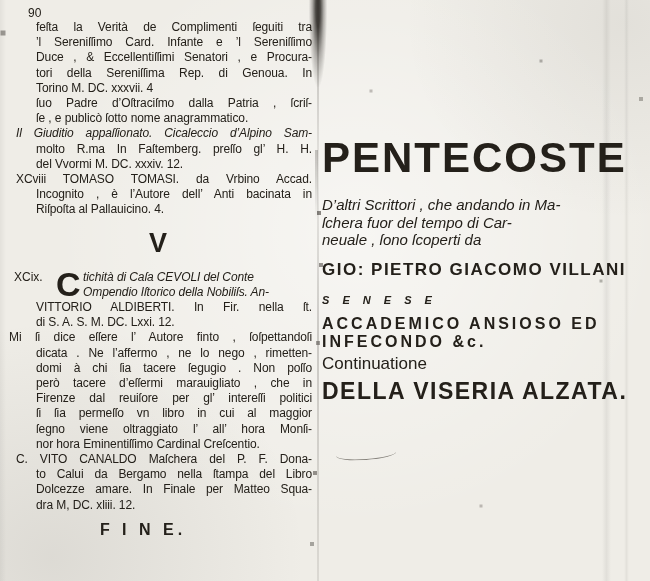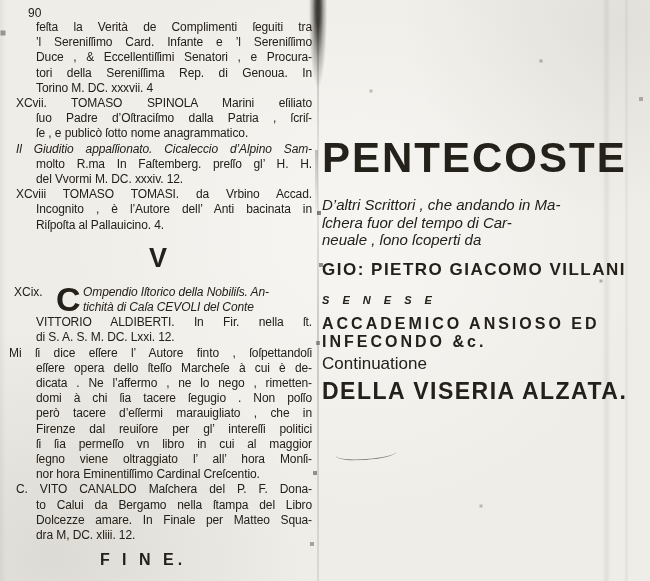--- a/index.html
+++ b/index.html
@@ -103,45 +103,43 @@
 <div class="scan">
 
   <div class="left-page">
     <div class="pagenum">90</div>
 
     <div class="line j">feſta la Verità de Complimenti ſeguiti tra</div>
     <div class="line j">’l Sereniſſimo Card. Infante e ’l Sereniſſimo</div>
     <div class="line j">Duce , &amp; Eccellentiſſimi Senatori , e Procura-</div>
     <div class="line j">tori della Sereniſſima Rep. di Genoua. In</div>
     <div class="line">Torino M. DC. xxxvii. 4</div>
-    <div class="line out j">XCvii. TOMASO SPINOLA Marini eſiliato</div>
     <div class="line j">ſuo Padre d’Oſtraciſmo dalla Patria , ſcriſ-</div>
     <div class="line">ſe , e publicò ſotto nome anagrammatico.</div>
     <div class="line out it j">Il Giuditio appaſſionato. Cicaleccio d’Alpino Sam-</div>
     <div class="line j">molto R.ma In Faſtemberg. preſſo gl’ H. H.</div>
     <div class="line">del Vvormi M. DC. xxxiv. 12.</div>
     <div class="line out j">XCviii TOMASO TOMASI. da Vrbino Accad.</div>
     <div class="line j">Incognito , è l’Autore dell’ Anti bacinata in</div>
     <div class="line">Riſpoſta al Pallauicino. 4.</div>
 
     <div class="vhead">V</div>
 
     <div class="xcix">
       <span class="lbl">XCix.</span>
       <span class="dropcap">C</span>
       <span class="xl">
+        <span class="line it" style="display:block">tichità di Caſa CEVOLI del Conte</span>
         <span class="line it" style="display:block">Ompendio Iſtorico della Nobiliſs. An-</span>
-        <span class="line it" style="display:block">tichità di Caſa CEVOLI del Conte</span>
       </span>
     </div>
 
     <div class="line j">VITTORIO ALDIBERTI. In Fir. nella ſt.</div>
     <div class="line">di S. A. S. M. DC. Lxxi. 12.</div>
     <div class="line out0 j">Mi ſi dice eſſere l’ Autore finto , ſoſpettandoſi</div>
-    <div class="line j">eſſere opera dello ſteſſo Marcheſe à cui è de-</div>
     <div class="line j">dicata . Ne l’affermo , ne lo nego , rimetten-</div>
     <div class="line j">domi à chi ſia tacere ſegugio . Non poſſo</div>
     <div class="line j">però tacere d’eſſermi marauigliato , che in</div>
     <div class="line j">Firenze dal reuiſore per gl’ intereſſi politici</div>
     <div class="line j">ſi ſia permeſſo vn libro in cui al maggior</div>
     <div class="line j">ſegno viene oltraggiato l’ all’ hora Monſi-</div>
     <div class="line">nor hora Eminentiſſimo Cardinal Creſcentio.</div>
     <div class="line out j">C. VITO CANALDO Maſchera del P. F. Dona-</div>
     <div class="line j">to Calui da Bergamo nella ſtampa del Libro</div>
     <div class="line j">Dolcezze amare. In Finale per Matteo Squa-</div>

